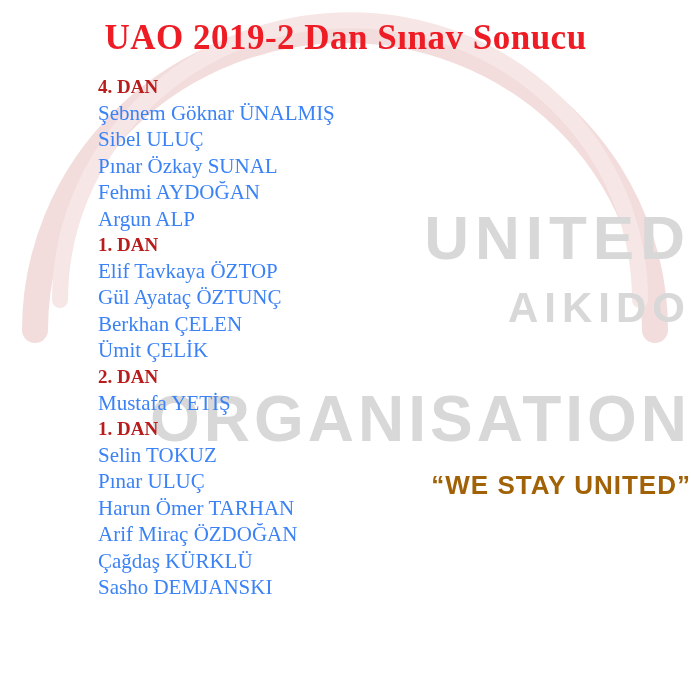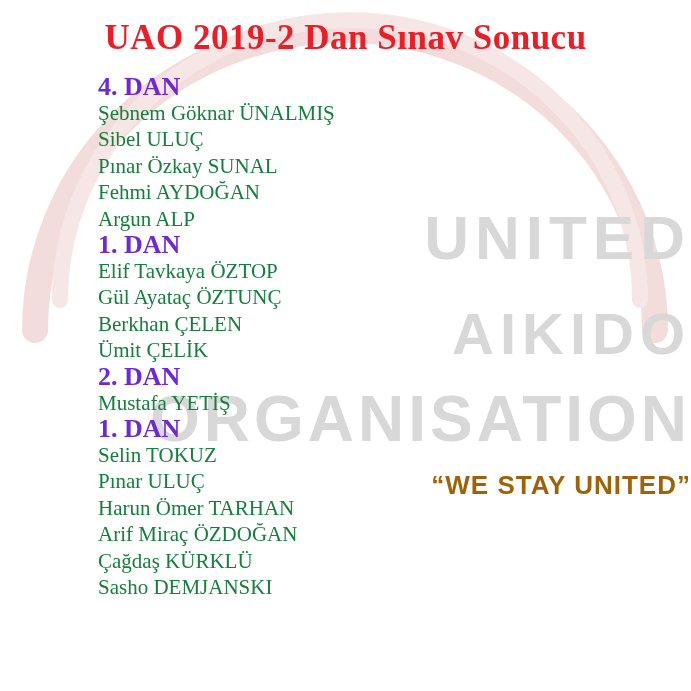--- a/index.html
+++ b/index.html
@@ -34,22 +34,22 @@
     color: #d8d8d8;
     letter-spacing: 2px;
     white-space: nowrap;
   }
   .wm-united {
     top: 202px;
     font-size: 62px;
     letter-spacing: 6px;
   }
   .wm-aikido {
-    top: 300px;
-    font-size: 58px;
+    top: 284px;
+    font-size: 42px;
     letter-spacing: 6px;
   }
   .wm-org {
     top: 382px;
     font-size: 64px;
     letter-spacing: 4px;
   }
   .wm-slogan {
     top: 470px;
     font-size: 26px;
@@ -82,31 +82,31 @@
   .list {
     position: absolute;
     top: 74px;
     left: 98px;
     width: 560px;
   }
 
   .group-heading {
     font-family: "Liberation Serif", serif;
     font-weight: bold;
-    font-size: 26px;
-    color: #6d28d9;
+    font-size: 19px;
+    color: #b91c1c;
     line-height: 26px;
     margin: 0;
     padding: 0;
   }
 
   .name {
     font-family: "Liberation Serif", serif;
     font-size: 21px;
-    color: #15803d;
+    color: #3b82f6;
     line-height: 26.4px;
     margin: 0;
     padding: 0;
     white-space: nowrap;
   }
 </style>
 </head>
 <body>
 
 <div class="watermark">

